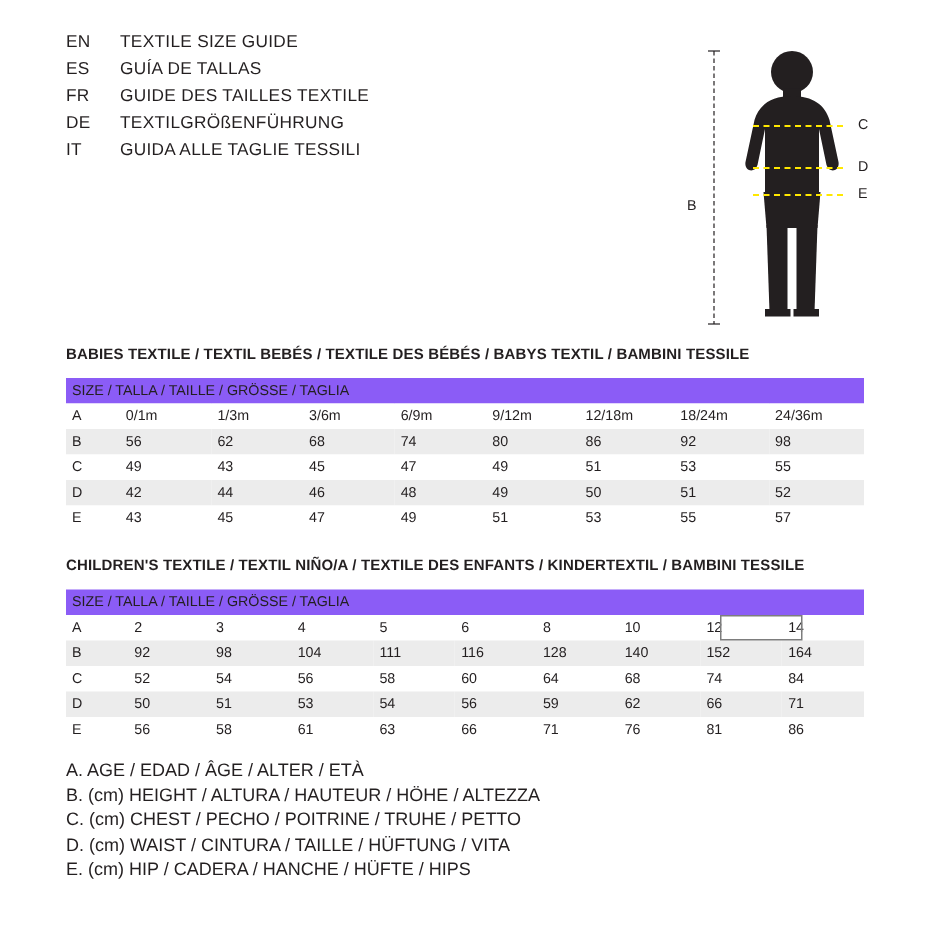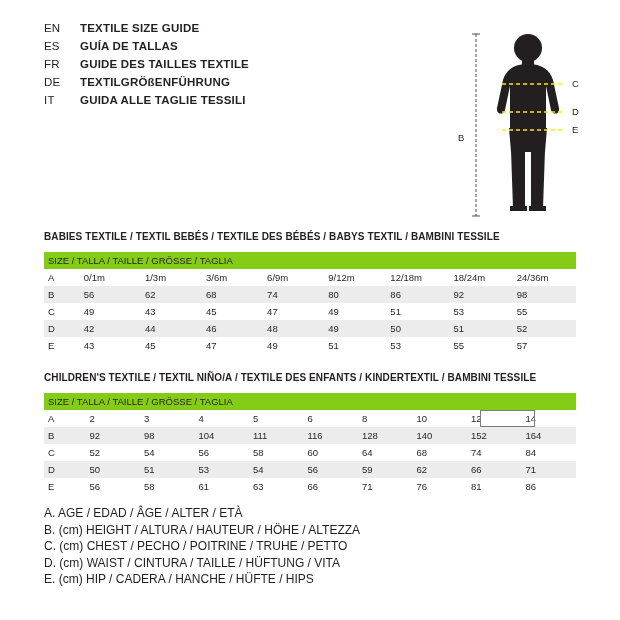--- a/index.html
+++ b/index.html
@@ -33,21 +33,21 @@
     height: 18px;
     font-size: 11.5px;
     letter-spacing: 0.2px;
   }
   .lang-code {
     width: 36px;
     flex: 0 0 36px;
     color: #231f20;
   }
   .lang-title {
-    font-weight: bold;
+    font-weight: normal;
     color: #231f20;
     white-space: nowrap;
   }
 
   
   .figure-area {
     position: absolute;
     left: 450px;
     top: 26px;
     width: 150px;
@@ -91,21 +91,21 @@
   table.size-table th,
   table.size-table td {
     padding: 0;
     height: 17px;
     line-height: 17px;
     text-align: left;
     font-weight: normal;
     white-space: nowrap;
   }
   table.size-table thead th {
-    background: #84cc16;
+    background: #8b5cf6;
     font-size: 9.5px;
     color: #231f20;
     padding-left: 4px;
   }
   table.size-table thead th.hdr-label {
     width: 38px;
     padding-left: 4px;
   }
   table.size-table tbody td {
     padding-left: 4px;

